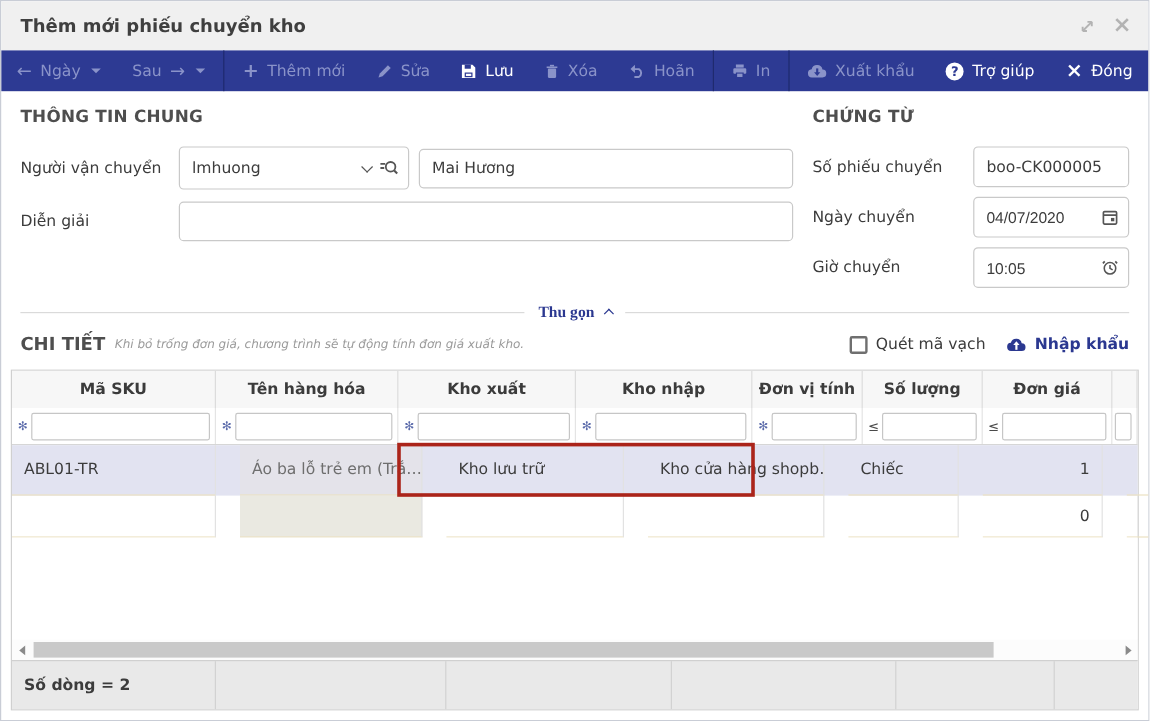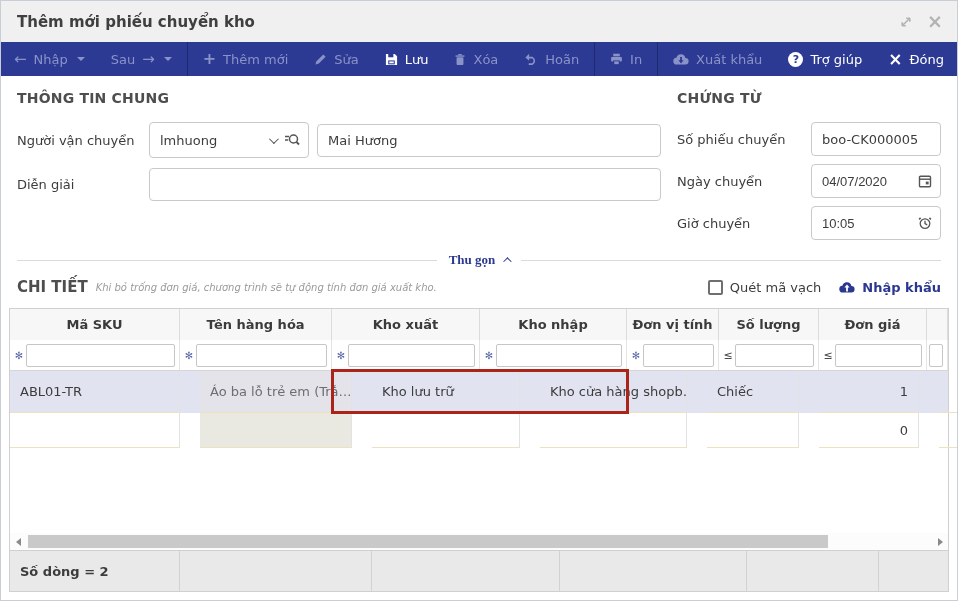--- a/index.html
+++ b/index.html
@@ -26,21 +26,21 @@
   .q-circle { width:15px; height:15px; border-radius:50%; background:#fff; color:#2d3a93; font-size:11px; font-weight:bold; display:flex; align-items:center; justify-content:center; }
 
   
   .form { display:flex; padding:14px 16px 0 16px; flex:none; }
   .form-left { flex:1; margin-right:16px; }
   .form-right { width:264px; }
   .sec-head { font-size:14px; font-weight:bold; color:#4e4e4e; margin-bottom:16px; letter-spacing:.2px; }
   .f-row { display:flex; align-items:center; margin-bottom:10px; }
   .f-label { width:132px; flex:none; color:#3c3c3c; font-size:13px; }
   .inp { height:33px; border:1px solid #c9c9c9; border-radius:4px; font-family:inherit; font-size:13px; color:#3c3c3c; padding:0 10px; outline:none; background:#fff; }
-  .combo { width:160px; height:36px; border:1px solid #c9c9c9; border-radius:4px; display:flex; align-items:center; padding:0 8px 0 10px; margin-right:8px; cursor:pointer; background:#fff; }
+  .combo { width:192px; height:36px; border:1px solid #c9c9c9; border-radius:4px; display:flex; align-items:center; padding:0 8px 0 10px; margin-right:8px; cursor:pointer; background:#fff; }
   .combo .val { flex:1; }
   .chev-down { width:7px; height:7px; border-right:1.5px solid #555; border-bottom:1.5px solid #555; transform:rotate(45deg) translateY(-2px); margin-right:8px; }
   .grow { flex:1; }
   .inp-wrap { height:36px; border:1px solid #c9c9c9; border-radius:4px; display:flex; align-items:center; background:#fff; }
   .inp-wrap input { border:none; outline:none; flex:1; min-width:0; height:100%; padding:0 6px 0 10px; font-family:Liberation Sans, sans-serif; font-size:13px; color:#3c3c3c; background:transparent; }
   .inp-wrap .w-ico { margin-right:8px; display:flex; color:#555; cursor:pointer; }
   .fr-row { display:flex; align-items:center; margin-bottom:8px; }
   .fr-row .f-label { width:auto; flex:1; }
   .fr-box { width:130px; flex:none; }
   .fr-box .inp-wrap, .fr-box .inp { width:100%; height:34px; }
@@ -111,21 +111,21 @@
       </svg>
     </div>
     <div class="win-ico">
         <span class="x-glyph">×</span>
       </div>
   </div>
 
   <div class="toolbar">
     <div class="tb-btn disabled">
       <span class="tb-ico tb-arrow">←</span>
-      <span>Nhập</span>
+      <span>Ngày</span>
       <span class="caret"></span>
     </div>
     <div class="tb-btn disabled">
       <span>Sau</span>
       <span class="tb-ico tb-arrow">→</span>
       <span class="caret"></span>
     </div>
     <div class="tb-sep"></div>
     <div class="tb-btn disabled">
       <span class="tb-ico plus-glyph">+</span>

